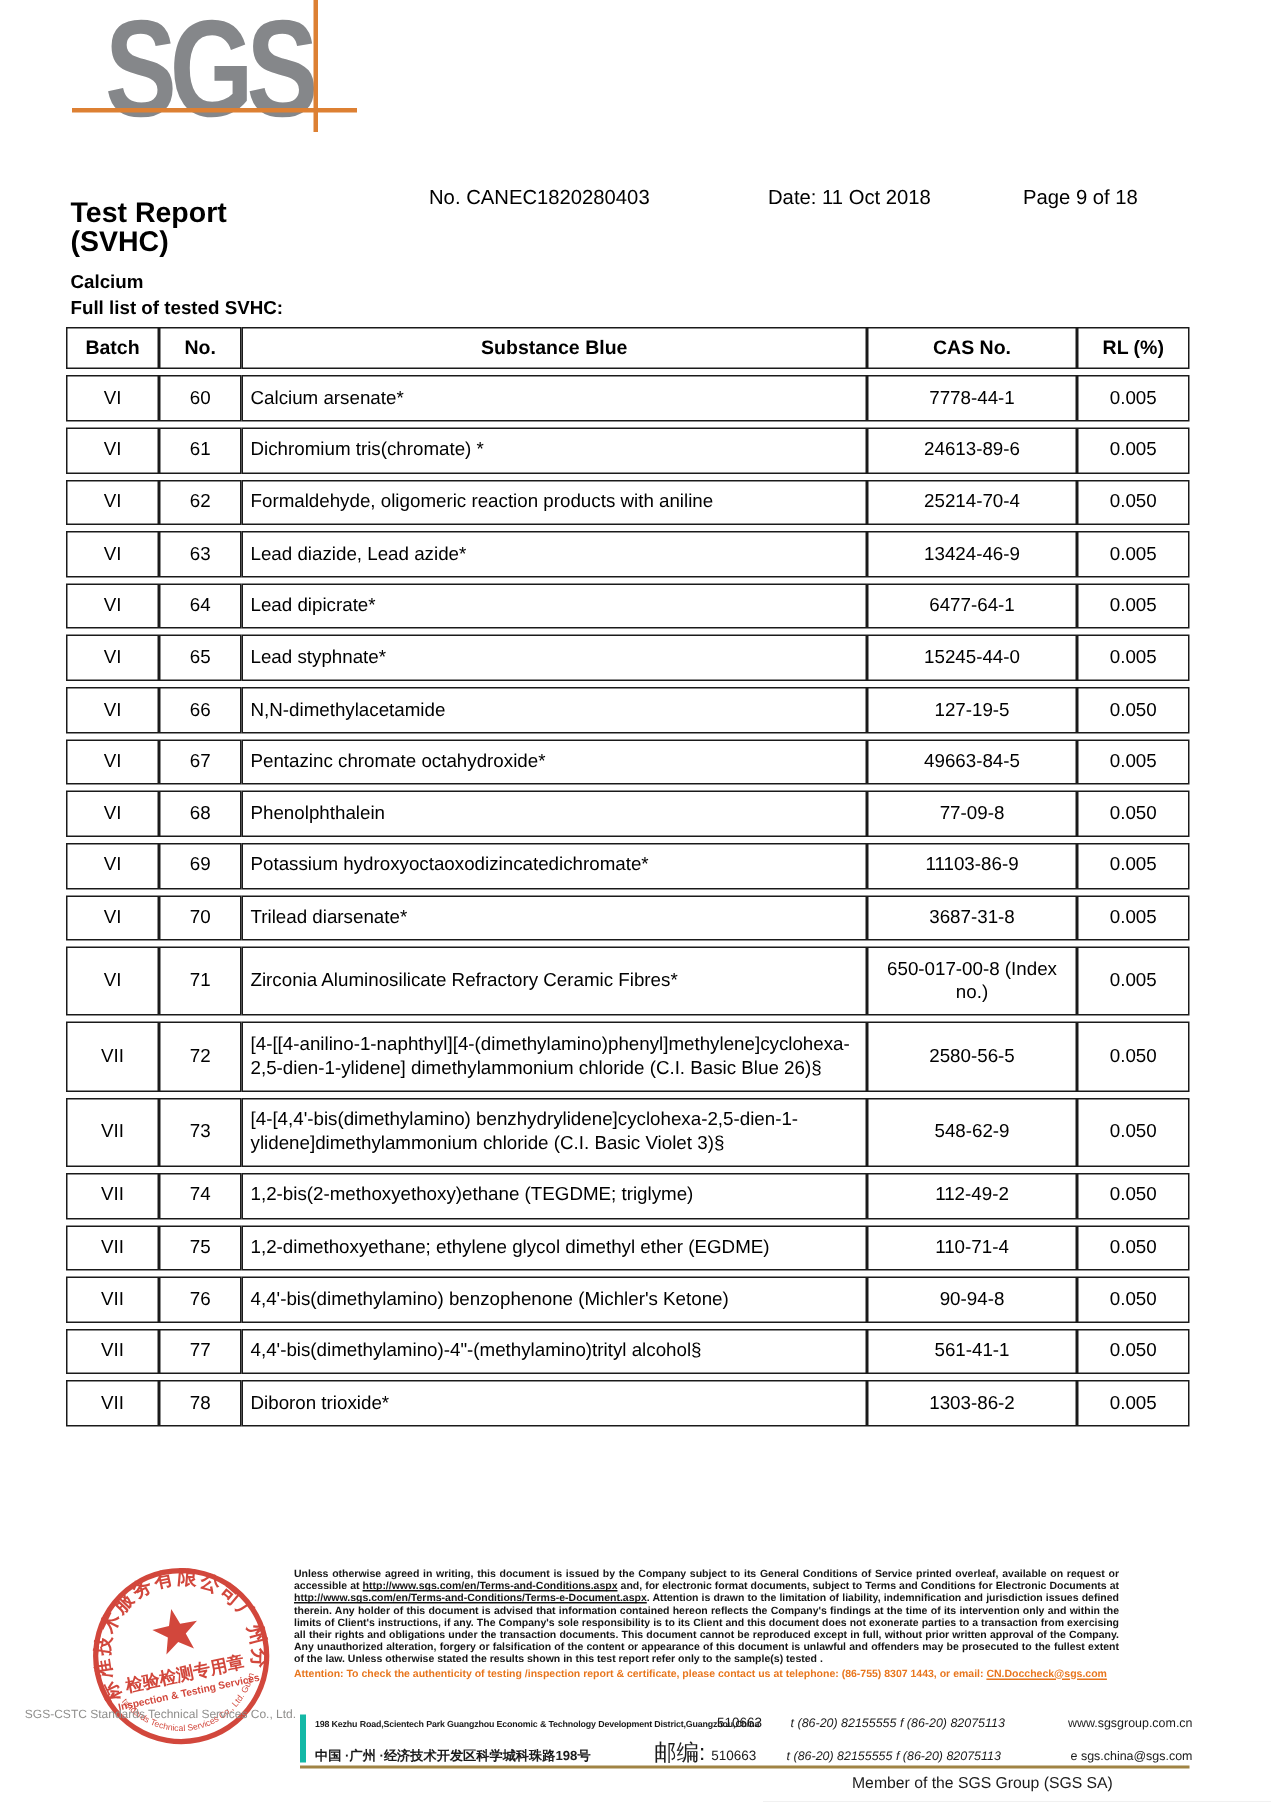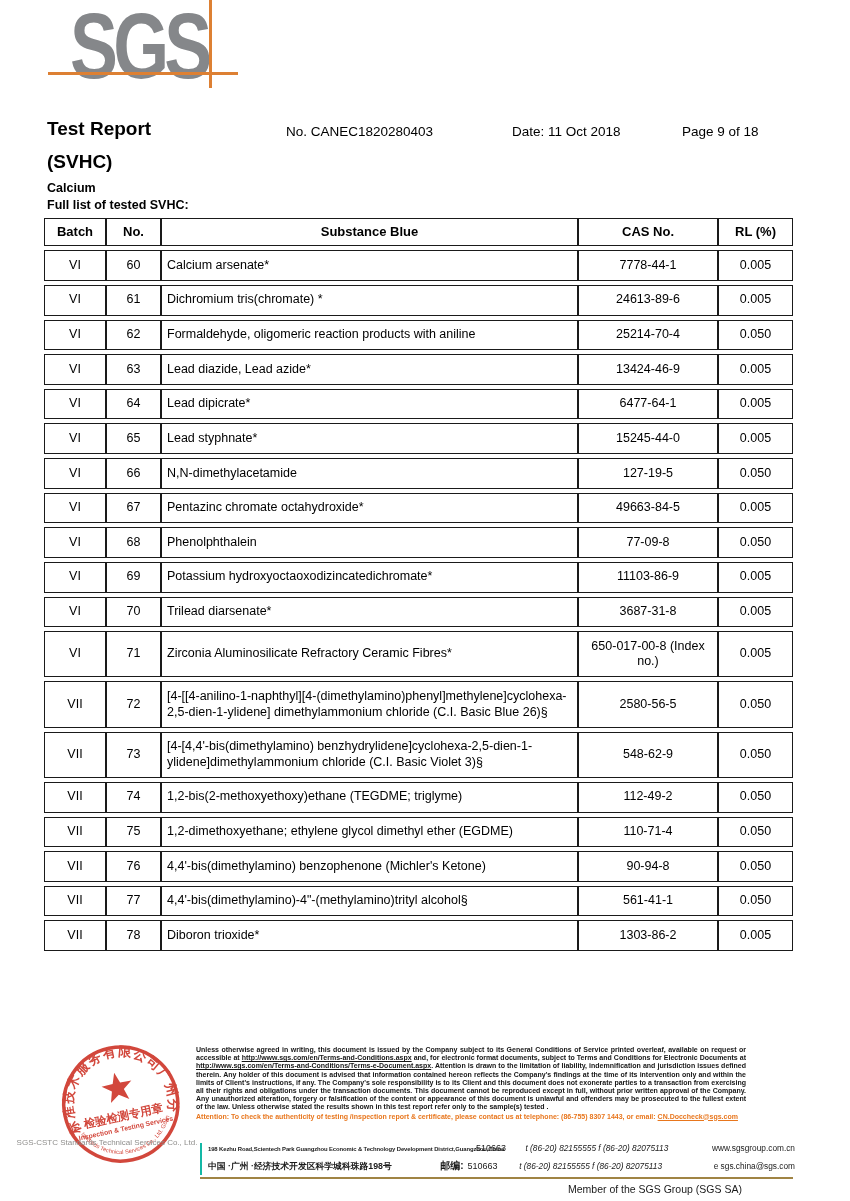--- a/index.html
+++ b/index.html
@@ -11,21 +11,21 @@
   }
   
   .logo {
     position:absolute; left:70px; top:0; font-size:92px; line-height:1;
     font-weight:bold; color:#85878a; letter-spacing:-6px;
     transform:scaleX(0.78); transform-origin:left top;
   }
   .cross-h { position:absolute; left:48px; top:72px; width:190px; height:3px; background:#dd8033; }
   .cross-v { position:absolute; left:209px; top:0; width:3px; height:88px; background:#dd8033; }
 
-  .t-title   { position:absolute; left:47px;  top:118px; font-size:19px; font-weight:bold; }
+  .t-title   { position:absolute; left:47px;  top:132px; font-size:19px; font-weight:bold; }
   .t-svhc    { position:absolute; left:47px;  top:151px; font-size:19px; font-weight:bold; }
   .t-no      { position:absolute; left:286px; top:124px; font-size:13.5px; }
   .t-date    { position:absolute; left:512px; top:124px; font-size:13.5px;text-align:right; }
   .t-page    { position:absolute; left:682px; top:124px; font-size:13.5px; }
   .t-appendix{ position:absolute; left:47px;  top:181px; font-size:12.5px; font-weight:bold; }
   .t-caption { position:absolute; left:47px;  top:198px; font-size:12.5px; font-weight:bold; }
 
   
   table.svhc {
     position:absolute; left:44px; top:214px; width:749px;
@@ -49,26 +49,26 @@
 
   .company-lines {
     position:absolute; left:8px; top:1137px; width:198px; text-align:center;
     font-size:8px; line-height:1.6; color:#8f8e8c;
   }
   .stamp-svg { position:absolute; left:50px; top:1040px; width:142px; height:130px;
     transform:rotate(-12deg); opacity:0.93; }
 
   .addr-block {
     position:absolute; left:200px; top:1143px; width:595px;
-    border-left:2px solid #14b8a6; padding-left:6px; color:#1a1a1a;
+    border-left:4px solid #14b8a6; padding-left:6px; color:#1a1a1a;
   }
   .addr-line { display:flex; align-items:baseline; white-space:nowrap; height:16px; }
   .addr-street-en { font-size:5.9px; font-weight:bold; width:268px; letter-spacing:-0.1px; }
   .addr-street-cn { font-size:8.8px; font-weight:bold; width:234px; }
-  .addr-postal-label { font-size:10px; font-weight:bold; margin-right:4px; }
+  .addr-postal-label { font-size:15px; font-weight:normal; margin-right:4px; }
   .addr-postal { font-size:9px; width:52px; }
   .addr-contact { font-size:8.3px; width:196px;font-style:italic; }
   .addr-web, .addr-email { font-size:8.3px; }
 
   .foot-rule { position:absolute; left:200px; top:1177px; width:593px; height:2px; background:#a08444; }
   .member { position:absolute; left:568px; top:1183px; font-size:10.5px; color:#1a1a1a; }
 </style>
 </head>
 <body>
 

